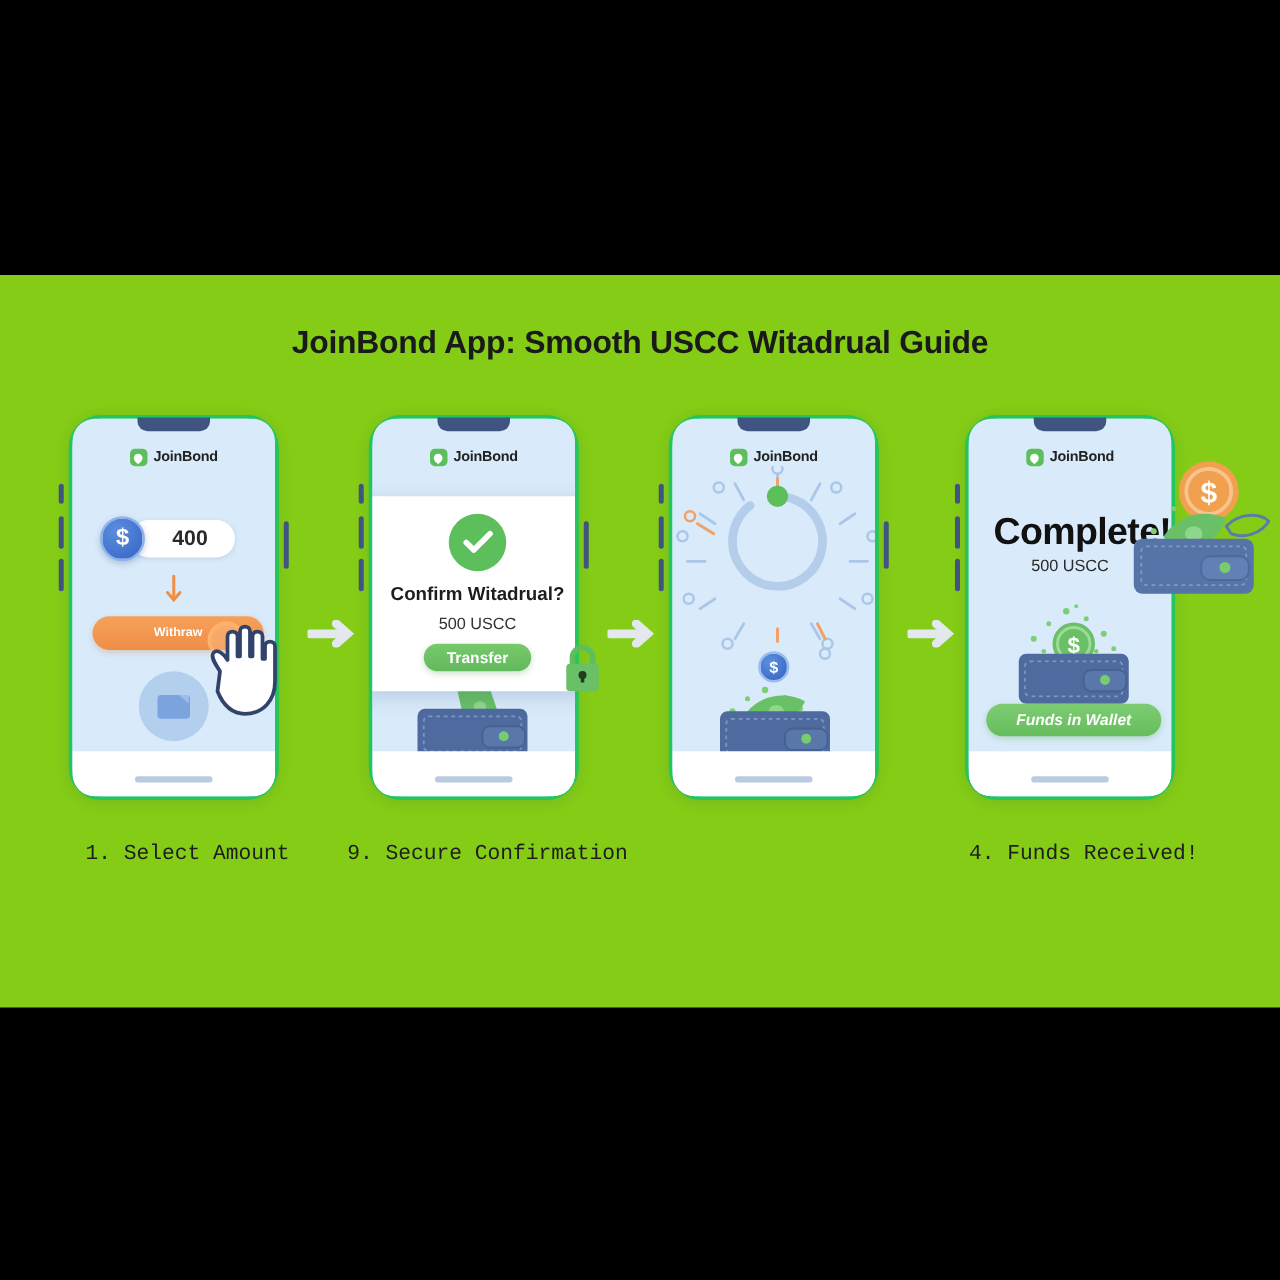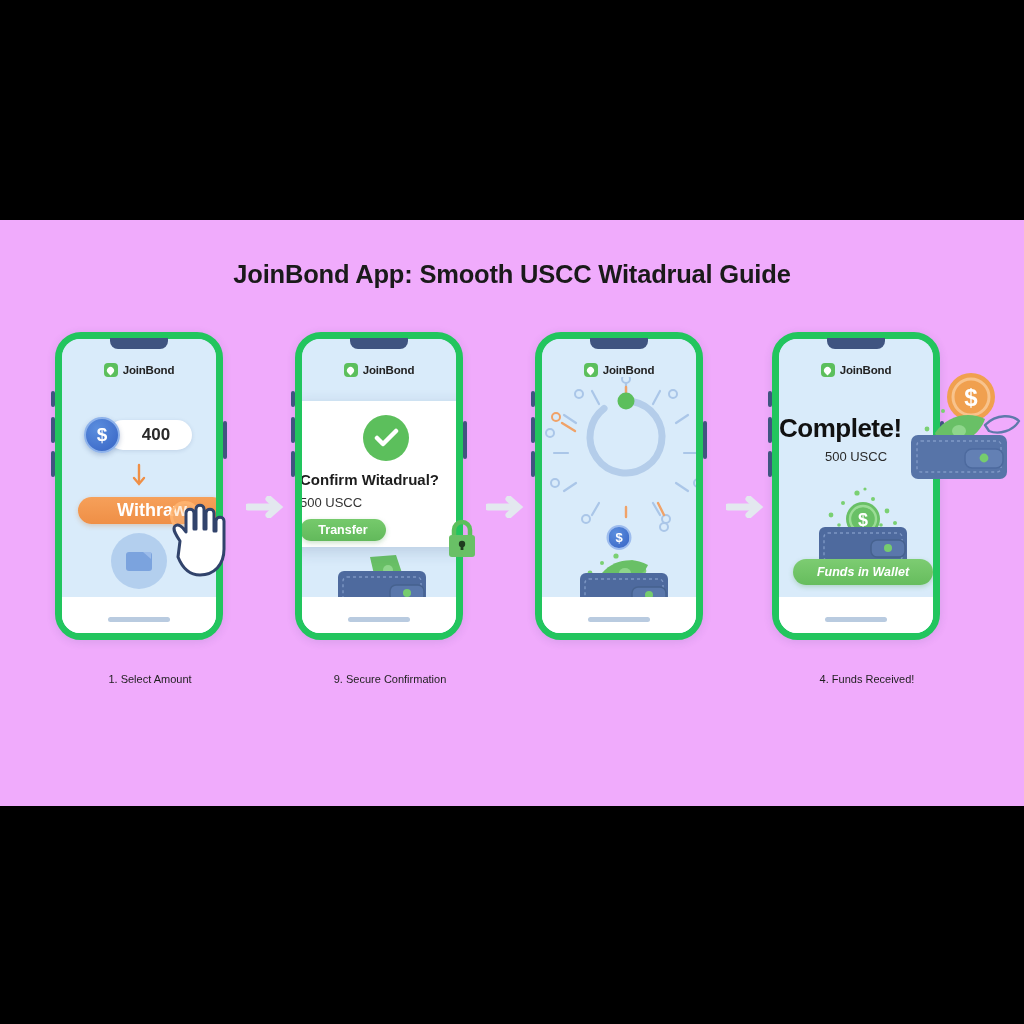--- a/index.html
+++ b/index.html
@@ -11,21 +11,21 @@
   }
   #stage { position: relative; width: 1024px; height: 1024px; background: #000; }
 
   .letterbox { position: absolute; left: 0; width: 1024px; background: #000; }
   .letterbox.top { top: 0; height: 220px; }
   .letterbox.bottom { bottom: 0; height: 218px; }
 
   .canvas {
     position: absolute; left: 0; top: 220px;
     width: 1024px; height: 586px;
-    background: #f0abfc;
+    background: #84cc16;
     overflow: hidden;
   }
 
   
   .title {
     position: absolute; left: 0; top: 40px; width: 1024px;
     text-align: center;
     font-size: 25.5px; font-weight: bold; color: #1a1a1a;
     letter-spacing: -0.2px;
   }
@@ -37,28 +37,28 @@
     position: absolute; top: 112px; width: 190px;
   }
   .step.s1 { left: 55px; }
   .step.s2 { left: 295px; }
   .step.s3 { left: 535px; }
   .step.s4 { left: 772px; }
 
   .caption {
     position: absolute; top: 340px; left: -20px; width: 230px;
     text-align: center;
-    font-size: 11px; color: #1e1e1e; line-height: 1.45;
+    font-size: 17px; color: #1e1e1e; line-height: 1.45; font-family: Liberation Mono, monospace;
   }
 
   
   .phone {
     position: relative;
     width: 168px; height: 308px;
-    border: 7px solid #22c55e;
+    border: 3px solid #22c55e;
     border-radius: 26px;
     background: #d9ebfa;
     overflow: visible;
     box-shadow: 0 2px 10px rgba(40,60,100,0.12);
   }
   .phone .screen {
     position: absolute; inset: 0;
     border-radius: 18px;
     background: #d9ebfa;
     overflow: hidden;
@@ -124,24 +124,24 @@
     padding-left: 12px;
     font-size: 17px; font-weight: bold; color: #2a2a2a;
     box-shadow: 0 1px 4px rgba(40,70,120,.15);
   }
   .down-arrow {
     position: absolute; top: 124px; left: 50%; transform: translateX(-50%);
     z-index: 3;
   }
   .withdraw-btn {
     position: absolute; top: 158px; left: 16px;
-    width: 148px; height: 27px; border-radius: 14px;
+    width: 137px; height: 27px; border-radius: 14px;
     background: linear-gradient(180deg,#f6a05a,#ef8f46);
     display: flex; align-items: center; justify-content: center;
-    color: #fff; font-size: 18px; font-weight: bold;
+    color: #fff; font-size: 10px; font-weight: bold;
     z-index: 3; box-shadow: 0 2px 5px rgba(200,120,50,.3);
   }
   .tap-ripple {
     position: absolute; top: 162px; left: 108px;
     width: 30px; height: 30px; border-radius: 50%;
     border: 3px solid rgba(255,180,110,.85);
     background: rgba(255,205,155,.35);
     z-index: 4;
   }
   .wallet-ghost {
@@ -149,24 +149,24 @@
     width: 56px; height: 56px; border-radius: 50%;
     background: rgba(134,172,223,.45);
     display: flex; align-items: center; justify-content: center;
     z-index: 2;
   }
   .cursor-hand { position: absolute; top: 160px; left: 100px; z-index: 9; }
 
   
   .modal {
     position: absolute; top: 62px; left: -12px;
-    width: 192px; padding: 14px 10px 6px;
+    width: 192px; padding: 14px 10px 16px;
     background: #fff; border-radius: 9px;
     box-shadow: 0 4px 16px rgba(40,60,110,.18);
-    z-index: 8;
+    text-align: center; z-index: 8;
   }
   .check-circle {
     width: 46px; height: 46px; border-radius: 50%;
     background: #5cbf5c; margin: 0 auto 10px;
     display: flex; align-items: center; justify-content: center;
   }
   .modal-title { font-size: 15px; font-weight: bold; color: #1d1d1d; margin-bottom: 7px; }
   .modal-amount { font-size: 13px; color: #333; margin-bottom: 9px; }
   .confirm-btn {
     display: inline-flex; align-items: center; justify-content: center;
@@ -187,21 +187,21 @@
     background: radial-gradient(circle at 35% 30%, #5b8ede, #3663c4);
     border: 2px solid #9dbcee;
     display: flex; align-items: center; justify-content: center;
     color: #fff; font-size: 13px; font-weight: bold; z-index: 4;
   }
   .wallet-s3 { position: absolute; top: 212px; left: 30px; z-index: 3; }
 
   
   .complete-title {
     position: absolute; top: 74px; left: 0; width: 100%;
-    text-align: left; font-size: 26px; font-weight: bold; color: #111;
+    text-align: right; font-size: 30px; font-weight: bold; color: #111;
     z-index: 5; letter-spacing: -0.5px;
   }
   .complete-amount {
     position: absolute; top: 110px; left: 0; width: 100%;
     text-align: center; font-size: 13px; color: #2a2a2a; z-index: 5;
   }
   .wallet-s4 { position: absolute; top: 146px; left: 32px; z-index: 3; }
   .funds-btn {
     position: absolute; bottom: 48px; left: 14px;
     width: 140px; height: 26px; border-radius: 14px;

